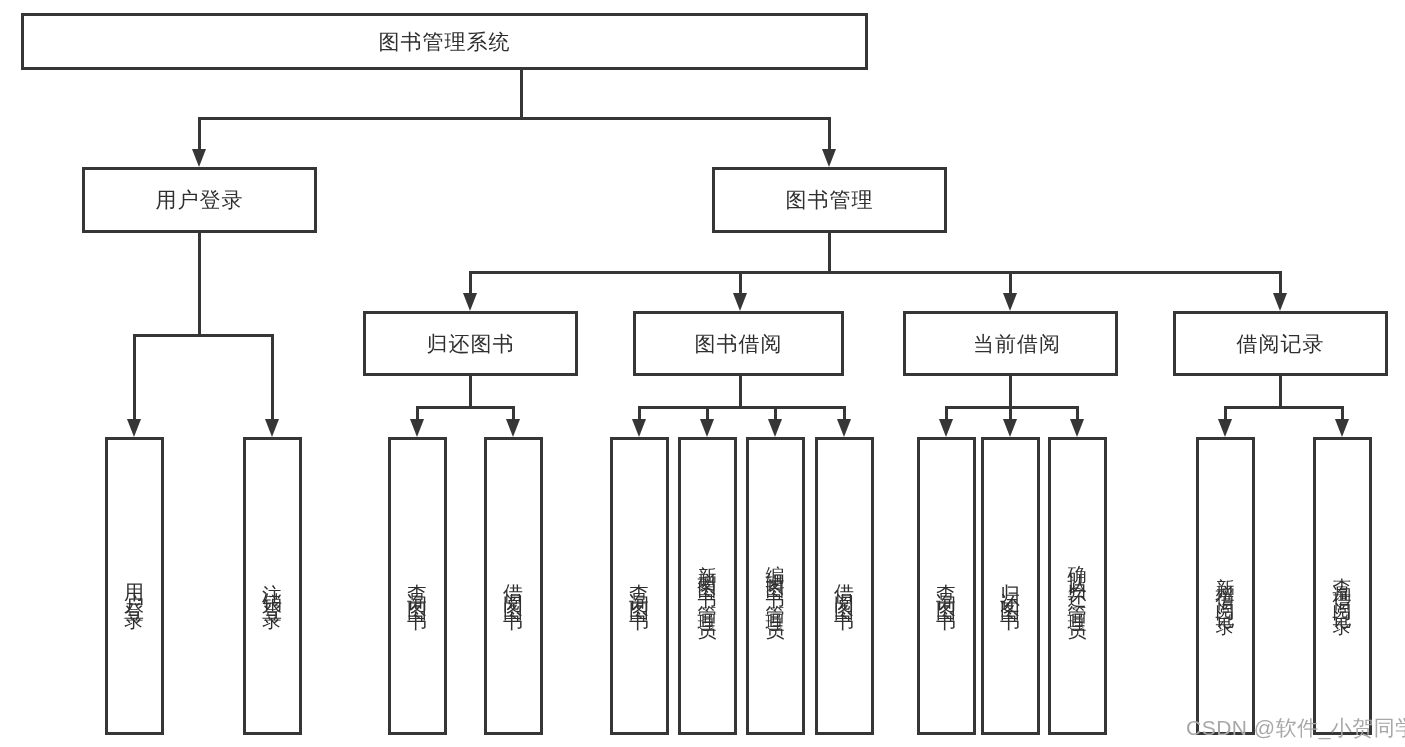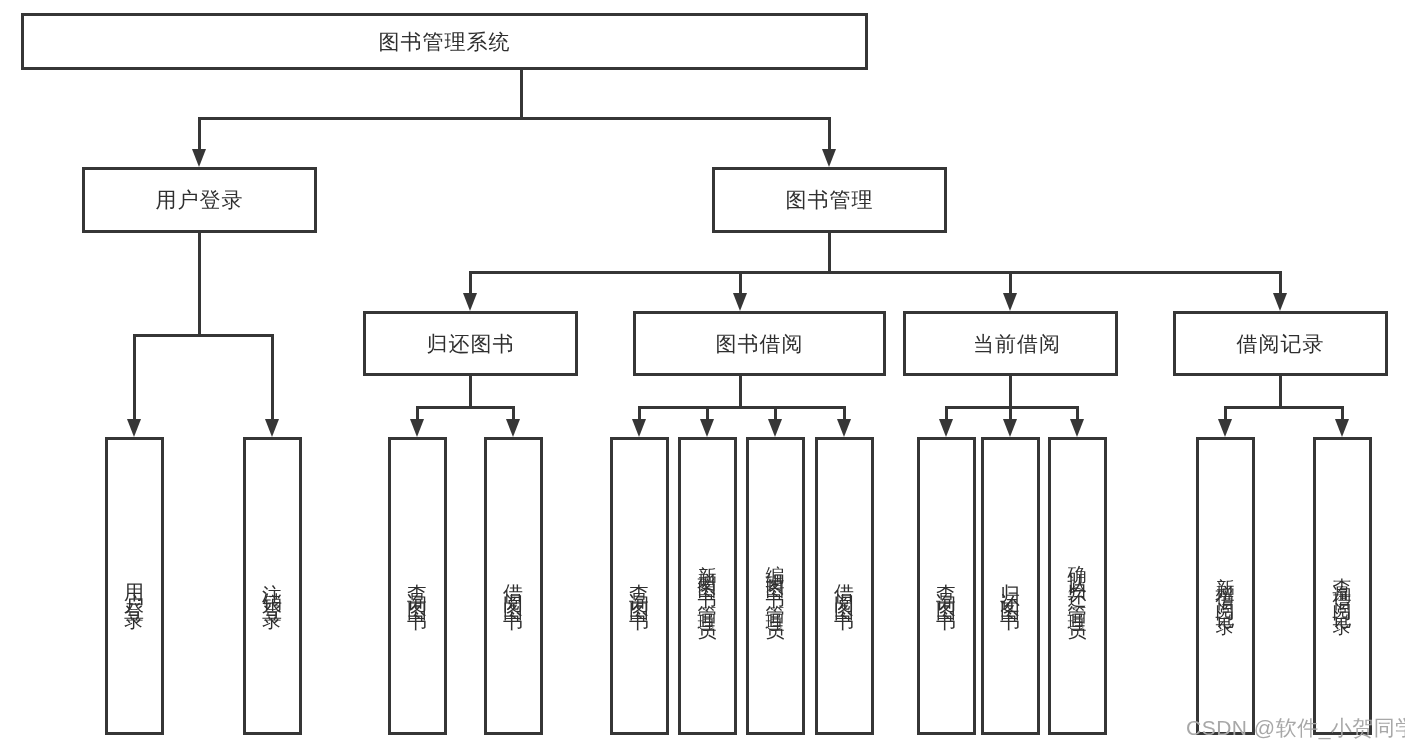--- a/index.html
+++ b/index.html
@@ -58,21 +58,21 @@
   <div class="line" style="left:469px;top:271px;width:3px;height:24px;"></div>
   <div class="ah" style="left:463px;top:293px;"></div>
   <div class="line" style="left:739px;top:271px;width:3px;height:24px;"></div>
   <div class="ah" style="left:733px;top:293px;"></div>
   <div class="line" style="left:1009px;top:271px;width:3px;height:24px;"></div>
   <div class="ah" style="left:1003px;top:293px;"></div>
   <div class="line" style="left:1279px;top:271px;width:3px;height:24px;"></div>
   <div class="ah" style="left:1273px;top:293px;"></div>
 
   <div class="node" style="left:363px;top:311px;width:215px;height:65px;">归还图书</div>
-  <div class="node" style="left:633px;top:311px;width:253px;height:65px;">图书借阅</div>
+  <div class="node" style="left:633px;top:311px;width:211px;height:65px;">图书借阅</div>
   <div class="node" style="left:903px;top:311px;width:215px;height:65px;padding-left:13px;">当前借阅</div>
   <div class="node" style="left:1173px;top:311px;width:215px;height:65px;">借阅记录</div>
 
   <div class="line" style="left:469px;top:376px;width:3px;height:33px;"></div>
   <div class="line" style="left:416px;top:406px;width:99px;height:3px;"></div>
   <div class="line" style="left:416px;top:406px;width:3px;height:15px;"></div>
   <div class="ah" style="left:410px;top:419px;"></div>
   <div class="line" style="left:512px;top:406px;width:3px;height:15px;"></div>
   <div class="ah" style="left:506px;top:419px;"></div>
 

